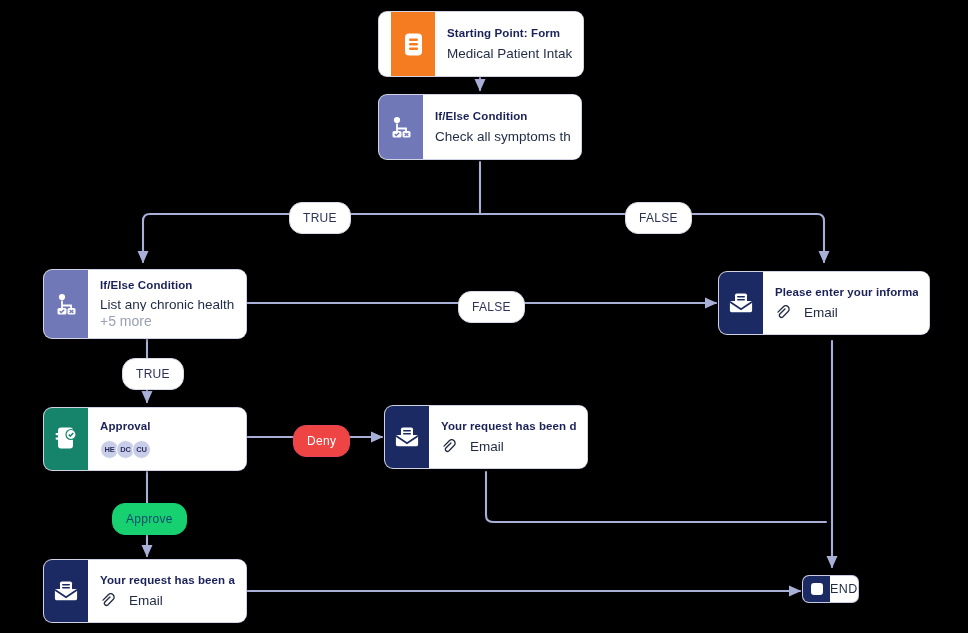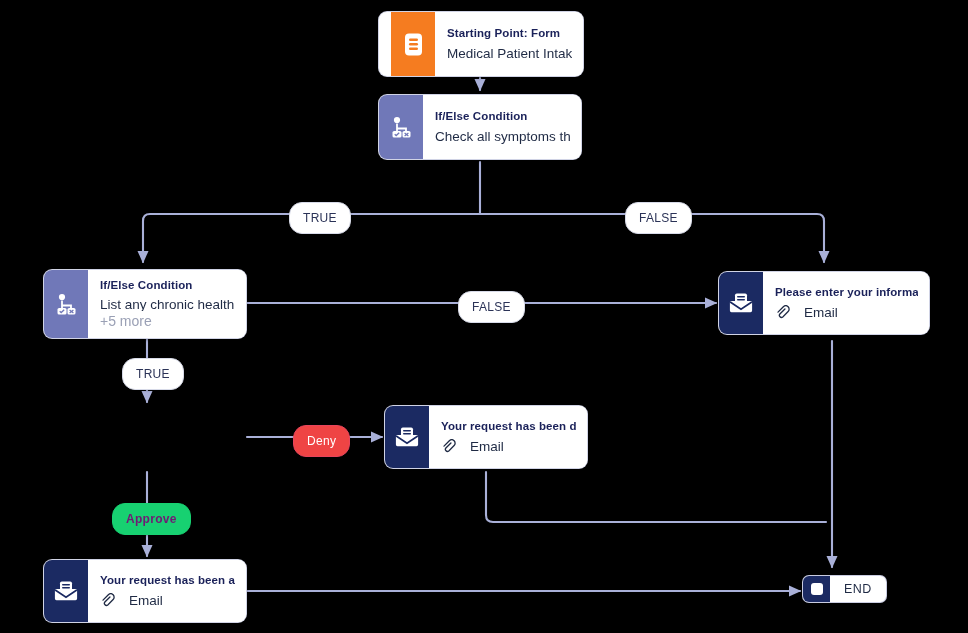--- a/index.html
+++ b/index.html
@@ -118,22 +118,22 @@
   }
   .pill-deny {
     background: #ef4444;
     border-color: #E8445C;
     color: #ffffff;
     font-weight: normal;
   }
   .pill-approve {
     background: #17D171;
     border-color: #17D171;
-    color: #701a75;
-    font-weight: bold;
+    color: #0c4a6e;
+    font-weight: normal;
   }
 
   
   .end-node {
     position: absolute;
     display: flex;
     align-items: center;
     height: 28px;
     border-radius: 7px;
     background: #ffffff;
@@ -146,21 +146,21 @@
     background: #1B2A62;
     display: flex; align-items: center; justify-content: center;
   }
   .end-node .end-swatch i {
     display: block;
     width: 12px; height: 12px;
     background: #ffffff;
     border-radius: 3px;
   }
   .end-node .end-label {
-    padding: 0 14px;
+    padding: 0 0;
     font-size: 12.5px;
     color: #1f2a44;
     letter-spacing: .4px;
   }
   svg.ic { display: block; }
 </style>
 </head>
 <body>
 
 <div id="canvas">
@@ -240,20 +240,40 @@
         <path d="M15.6 18.1 L19.4 20.9 M19.4 18.1 L15.6 20.9" stroke="#7078B8" stroke-width="1.3"></path>
       </svg>
     </div>
     <div class="body">
       <div class="title">If/Else Condition</div>
       <div class="subtitle">List any chronic health probl</div>
       <div class="more">+5 more</div>
     </div>
   </div>
 
+  <div class="node" style="left:43px; top:407px; width:204px; height:64px;">
+    <div class="icon-panel panel-teal">
+      <svg class="ic" width="23" height="25" viewBox="0 0 23 25">
+        <path d="M3 3.5 a3 3 0 0 1 3-3 h9 a3 3 0 0 1 3 3 v15 a3 3 0 0 1 -3 3 h-9 a3 3 0 0 1 -3 -3 z" fill="#ffffff"></path>
+        <rect x="0.5" y="6" width="4.5" height="2.2" rx="1.1" fill="#ffffff"></rect>
+        <rect x="0.5" y="10.5" width="4.5" height="2.2" rx="1.1" fill="#ffffff"></rect>
+        <circle cx="16" cy="7.5" r="5.6" fill="#16846B"></circle>
+        <circle cx="16" cy="7.5" r="4.4" fill="#ffffff"></circle>
+        <path d="M13.8 7.6 L15.3 9.2 L18.2 5.9" stroke="#16846B" stroke-width="1.5" fill="none"></path>
+      </svg>
+    </div>
+    <div class="body">
+      <div class="title">Approval</div>
+      <div class="avatars">
+        <div class="avatar">HE</div>
+        <div class="avatar">DC</div>
+        <div class="avatar">CU</div>
+      </div>
+    </div>
+  </div>
 
   <div class="node" style="left:718px; top:271px; width:212px; height:64px;">
     <div class="icon-panel panel-navy">
       <svg class="ic" width="24" height="22" viewBox="0 0 24 22">
         <rect x="6" y="1.5" width="12" height="9" rx="1.8" fill="#ffffff"></rect>
         <rect x="8" y="4" width="8" height="1.5" rx="0.75" fill="#1B2A62"></rect>
         <rect x="8" y="7" width="8" height="1.5" rx="0.75" fill="#1B2A62"></rect>
         <path d="M2.5 9 h19 a1.6 1.6 0 0 1 1.6 1.6 v8 a1.6 1.6 0 0 1 -1.6 1.6 h-19 a1.6 1.6 0 0 1 -1.6 -1.6 v-8 a1.6 1.6 0 0 1 1.6 -1.6 z" fill="#ffffff"></path>
         <path d="M1.2 10 L12 17.2 L22.8 10" stroke="#1B2A62" stroke-width="1.7" fill="none"></path>
       </svg>

